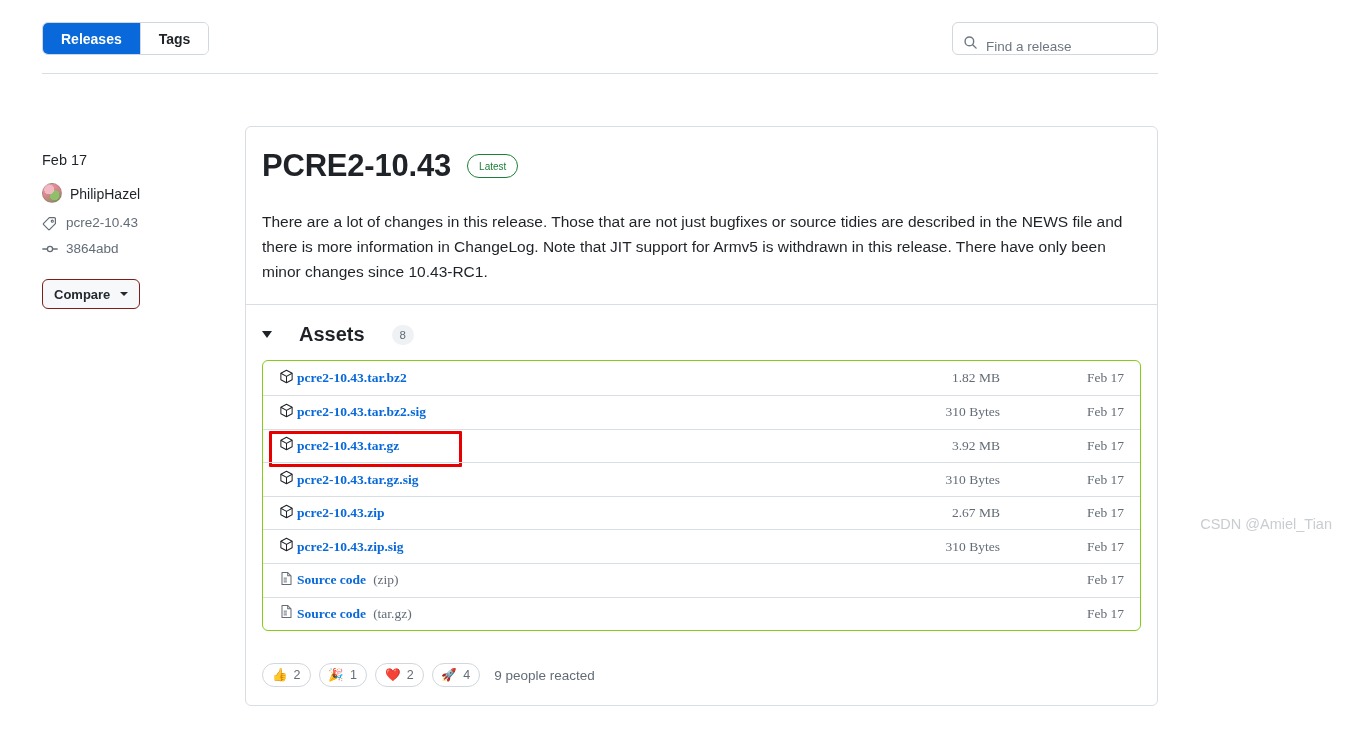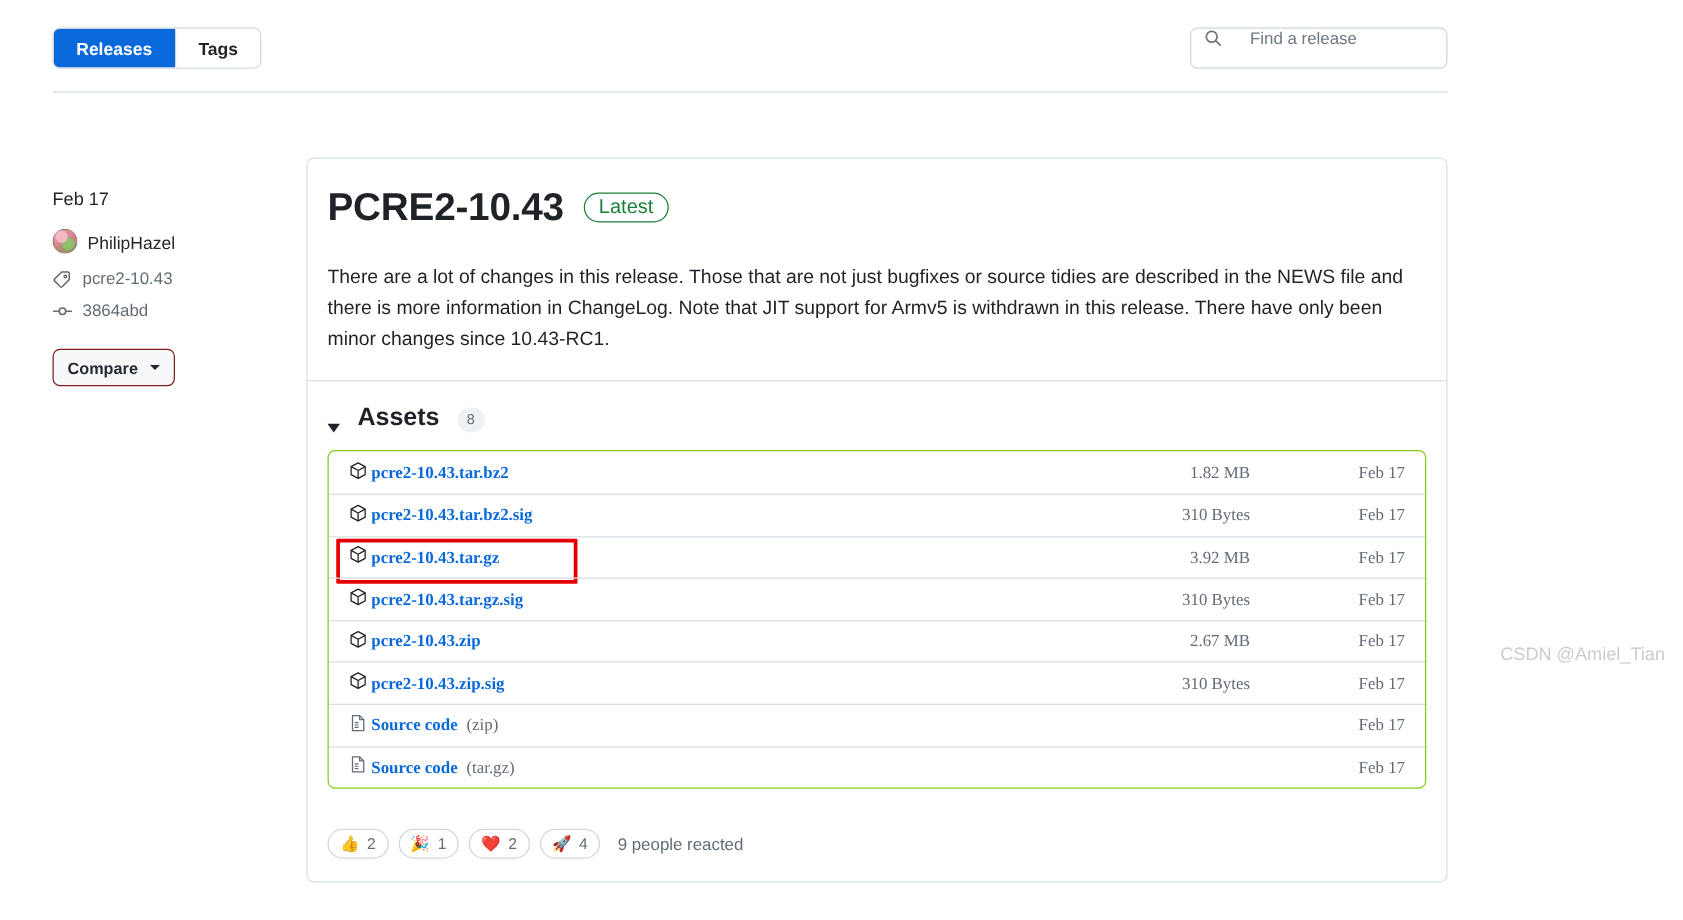--- a/index.html
+++ b/index.html
@@ -53,23 +53,23 @@
 
   .search-box {
     position: absolute;
     right: 0; top: 0;
     width: 206px;
     height: 33px;
     border: 1px solid #d0d7de;
     border-radius: 6px;
     background: #ffffff;
     display: flex;
-    align-items: flex-start;
+    align-items: flex-end;
     padding: 0 10px;
-    gap: 22px;
+    gap: 8px;
   }
   .search-box svg { flex: 0 0 auto; }
   .search-box input {
     border: none;
     outline: none;
     font-size: 13.5px;
     font-family: "Liberation Sans", sans-serif;
     color: #1f2328;
     background: transparent;
     width: 100%;
@@ -167,21 +167,21 @@
     line-height: 1.1;
   }
   .badge-latest {
     display: inline-flex;
     align-items: center;
     height: 24px;
     padding: 0 11px;
     border: 1px solid #1a7f37;
     border-radius: 2em;
     color: #1a7f37;
-    font-size: 16px;
+    font-size: 10px;
     font-weight: 500;
     white-space: nowrap;
   }
 
   .release-desc {
     font-size: 15.5px;
     line-height: 1.62;
     color: #1f2328;
     max-width: 880px;
     margin: 0;
@@ -190,22 +190,22 @@
   .card-divider {
     height: 1px;
     background: #d8dee4;
     width: 100%;
   }
 
   .assets-section { padding: 18px 16px 16px 16px; }
 
   .assets-header {
     display: flex;
-    align-items: flex-end;
-    gap: 14px;
+    align-items: center;
+    gap: 27px;
     margin-bottom: 14px;
     cursor: pointer;
     width: fit-content;
   }
   .tri {
     width: 0; height: 0;
     border-left: 5.5px solid transparent;
     border-right: 5.5px solid transparent;
     border-top: 7px solid #1f2328;
   }

